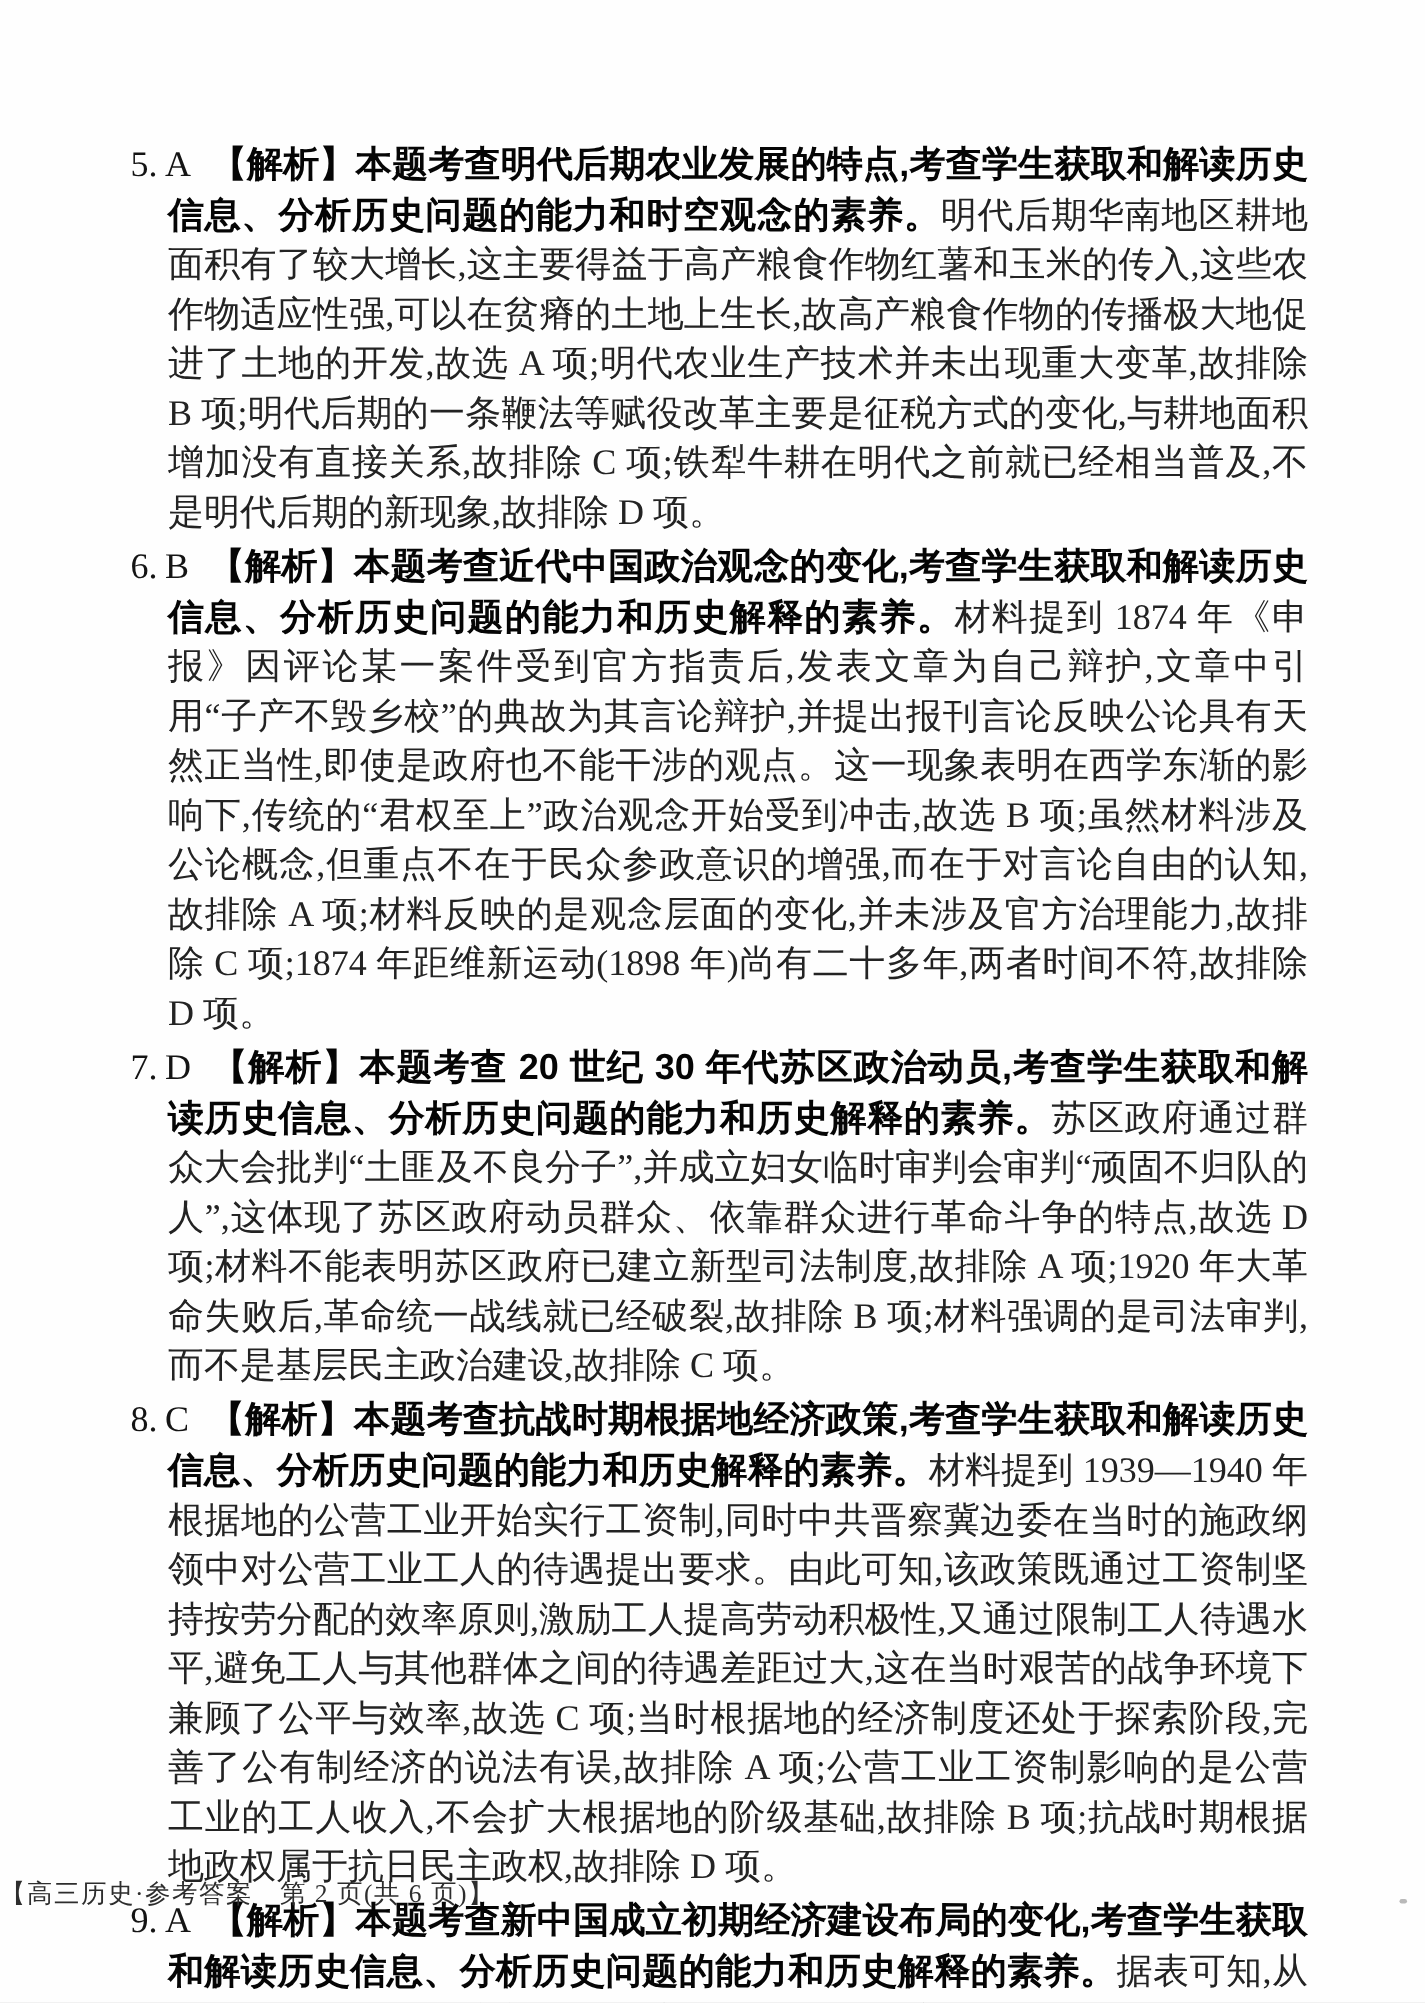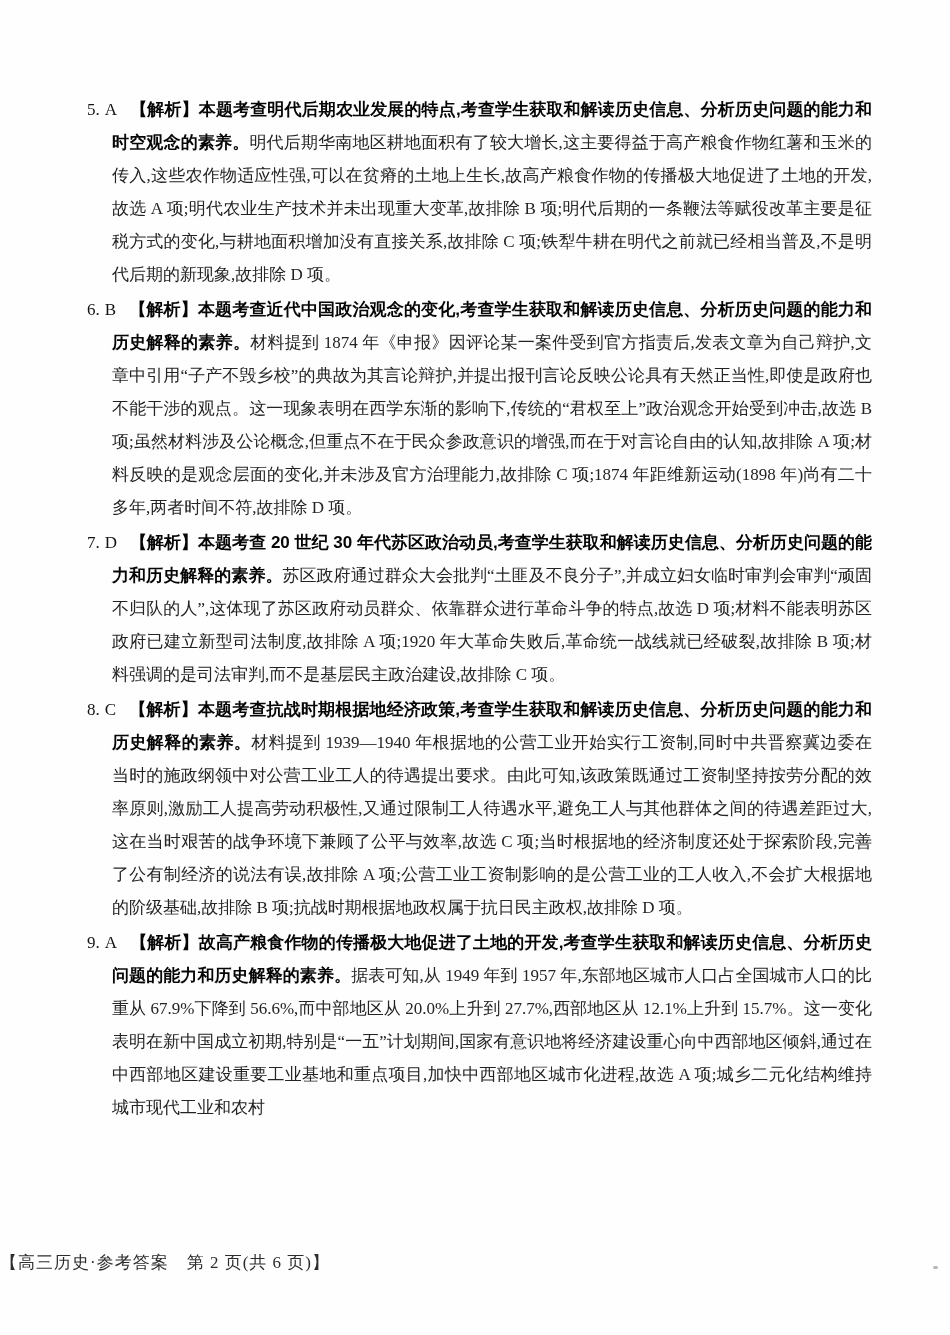--- a/index.html
+++ b/index.html
@@ -11,21 +11,21 @@
     overflow:hidden;
     font-family:"Liberation Serif","DejaVu Serif",serif;
     color:#1e1e1e;
   }
   .content {
     position:absolute;
     left:87px; top:93px;
     width:785px;
   }
   .item {
-    font-size:17px;
+    font-size:24px;
     line-height:33px;
     text-align:justify;
     padding-left:25px;
     text-indent:-25px;
     margin:0 0 2px 0;
     color:#222;
   }
   .qnum {
     font-family:"Liberation Serif","DejaVu Serif",serif;
     color:#141414;
@@ -73,20 +73,20 @@
 
     <p class="item">
       <span class="qnum">7.</span><span class="ans">D</span><b class="label">【解析】</b><b class="lead">本题考查 20 世纪 30 年代苏区政治动员,考查学生获取和解读历史信息、分析历史问题的能力和历史解释的素养。</b><span class="body-text">苏区政府通过群众大会批判“土匪及不良分子”,并成立妇女临时审判会审判“顽固不归队的人”,这体现了苏区政府动员群众、依靠群众进行革命斗争的特点,故选 D 项;材料不能表明苏区政府已建立新型司法制度,故排除 A 项;1920 年大革命失败后,革命统一战线就已经破裂,故排除 B 项;材料强调的是司法审判,而不是基层民主政治建设,故排除 C 项。</span>
     </p>
 
     <p class="item">
       <span class="qnum">8.</span><span class="ans">C</span><b class="label">【解析】</b><b class="lead">本题考查抗战时期根据地经济政策,考查学生获取和解读历史信息、分析历史问题的能力和历史解释的素养。</b><span class="body-text">材料提到 1939—1940 年根据地的公营工业开始实行工资制,同时中共晋察冀边委在当时的施政纲领中对公营工业工人的待遇提出要求。由此可知,该政策既通过工资制坚持按劳分配的效率原则,激励工人提高劳动积极性,又通过限制工人待遇水平,避免工人与其他群体之间的待遇差距过大,这在当时艰苦的战争环境下兼顾了公平与效率,故选 C 项;当时根据地的经济制度还处于探索阶段,完善了公有制经济的说法有误,故排除 A 项;公营工业工资制影响的是公营工业的工人收入,不会扩大根据地的阶级基础,故排除 B 项;抗战时期根据地政权属于抗日民主政权,故排除 D 项。</span>
     </p>
 
     <p class="item">
-      <span class="qnum">9.</span><span class="ans">A</span><b class="label">【解析】</b><b class="lead">故高产粮食作物的传播极大地促进了土地的开发,考查学生获取和解读历史信息、分析历史问题的能力和历史解释的素养。</b><span class="body-text">据表可知,从 1949 年到 1957 年,东部地区城市人口占全国城市人口的比重从 67.9%下降到 56.6%,而中部地区从 20.0%上升到 27.7%,西部地区从 12.1%上升到 15.7%。这一变化表明在新中国成立初期,特别是“一五”计划期间,国家有意识地将经济建设重心向中西部地区倾斜,通过在中西部地区建设重要工业基地和重点项目,加快中西部地区城市化进程,故选 A 项;城乡二元化结构维持城市现代工业和农村</span>
+      <span class="qnum">9.</span><span class="ans">A</span><b class="label">【解析】</b><b class="lead">本题考查新中国成立初期经济建设布局的变化,考查学生获取和解读历史信息、分析历史问题的能力和历史解释的素养。</b><span class="body-text">据表可知,从 1949 年到 1957 年,东部地区城市人口占全国城市人口的比重从 67.9%下降到 56.6%,而中部地区从 20.0%上升到 27.7%,西部地区从 12.1%上升到 15.7%。这一变化表明在新中国成立初期,特别是“一五”计划期间,国家有意识地将经济建设重心向中西部地区倾斜,通过在中西部地区建设重要工业基地和重点项目,加快中西部地区城市化进程,故选 A 项;城乡二元化结构维持城市现代工业和农村</span>
     </p>
 
   </div>
 
   <div class="footer">【高三历史·参考答案　第 2 页(共 6 页)】</div>
   <div class="speck"></div>
 </div>
 
 </body></html>

